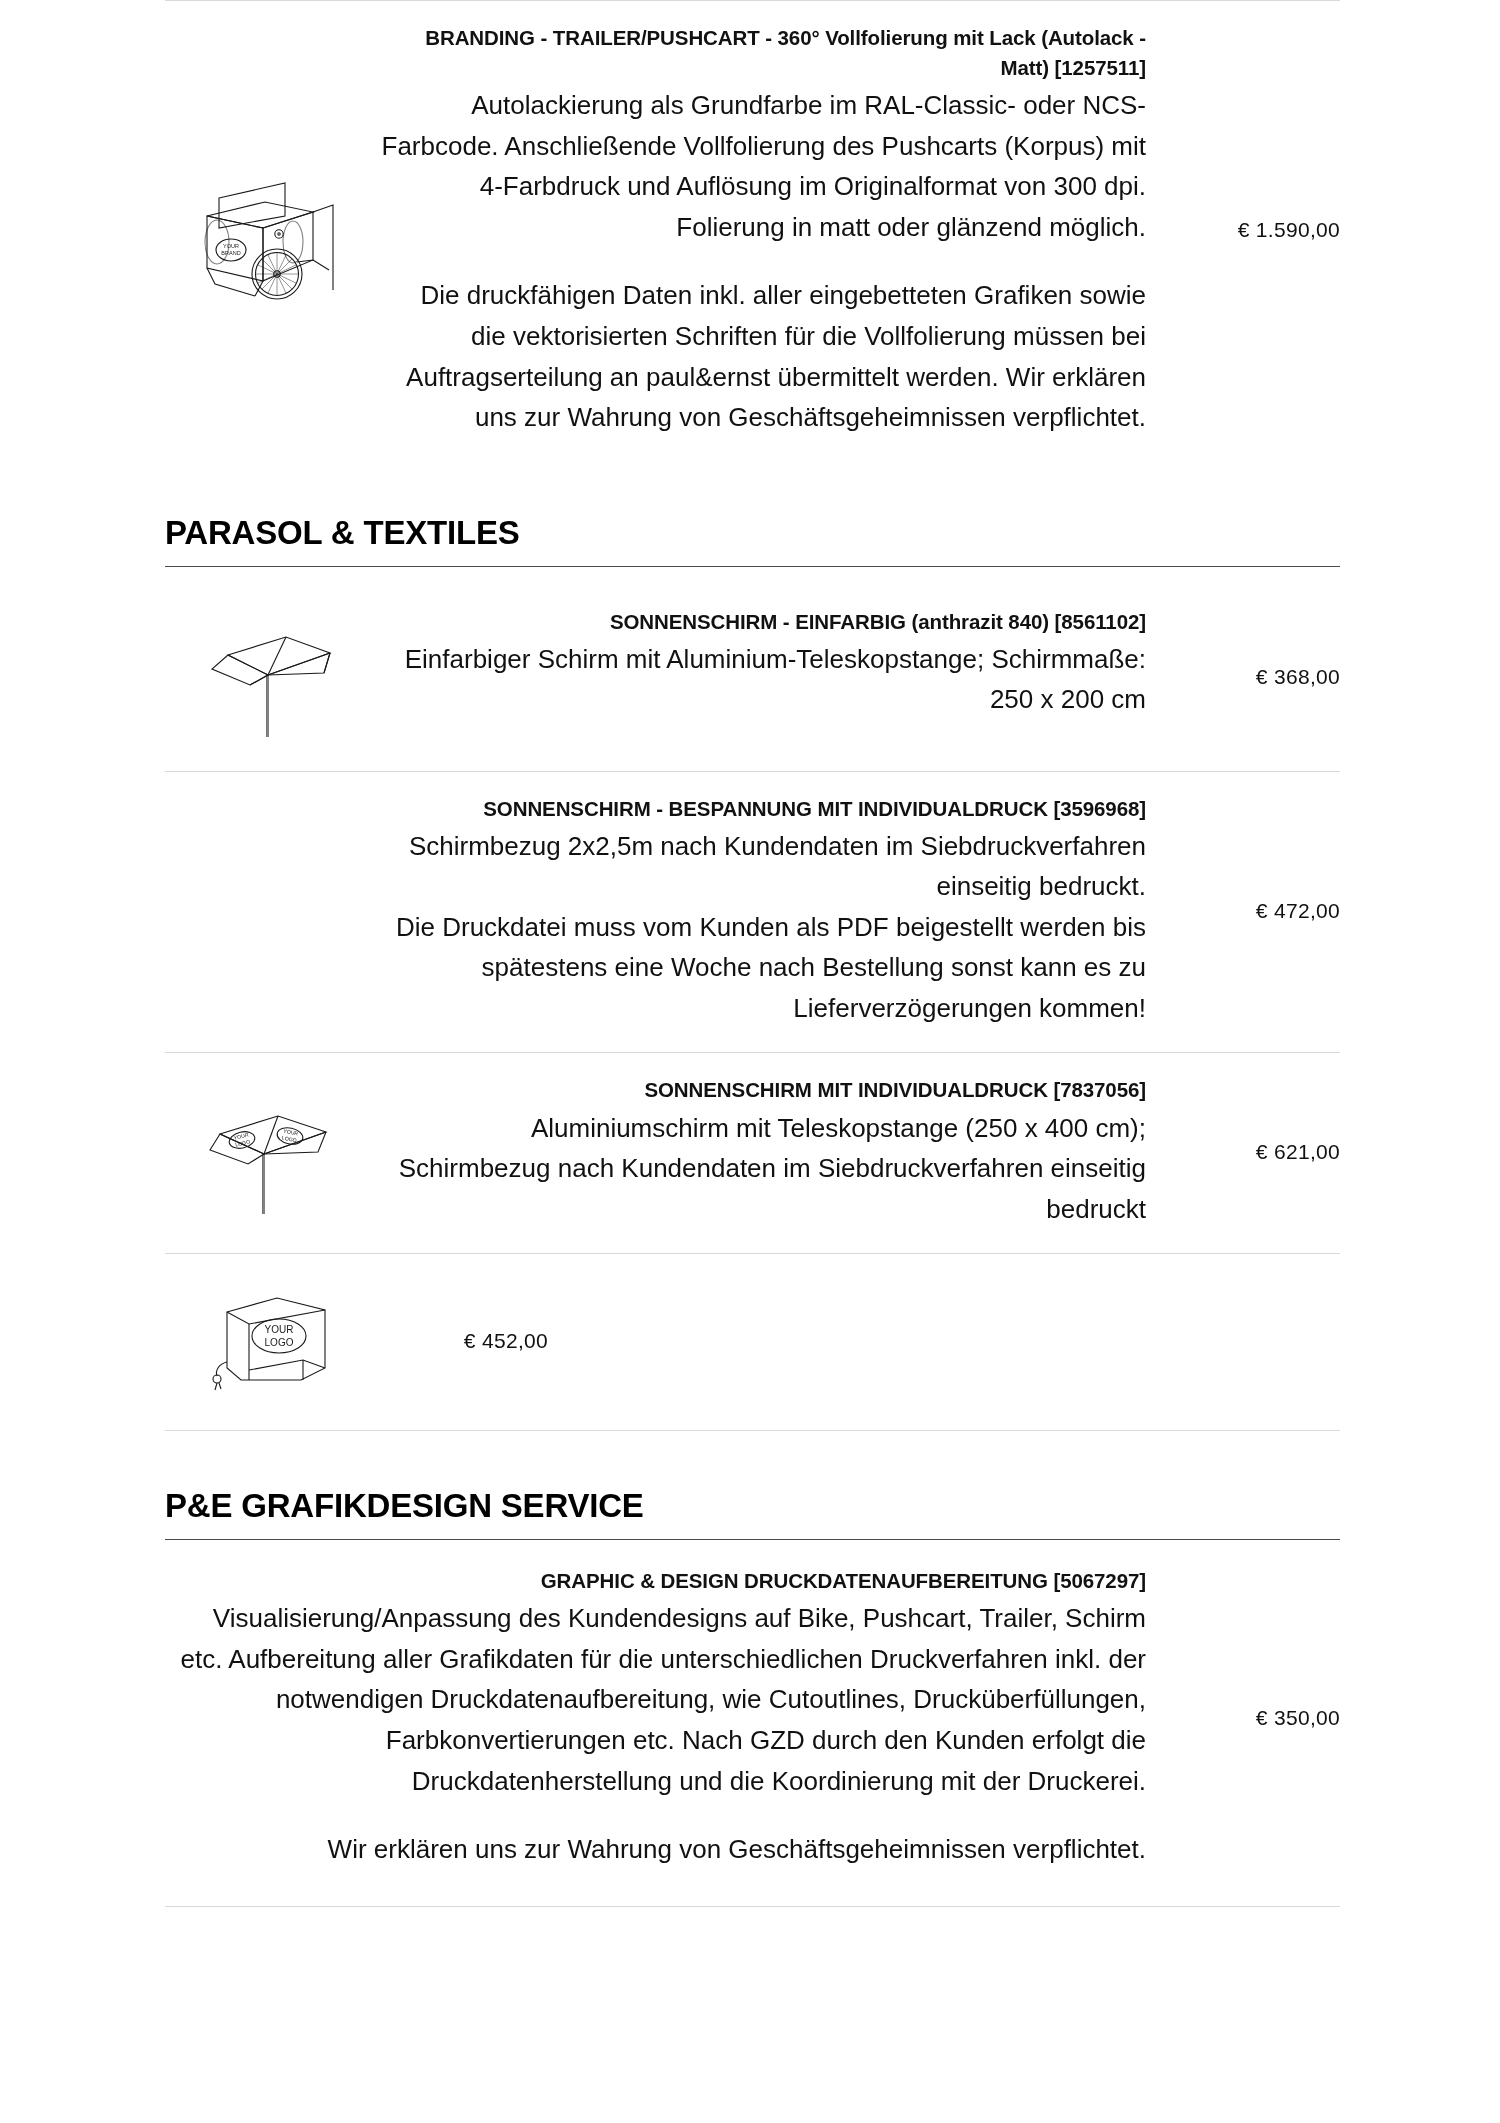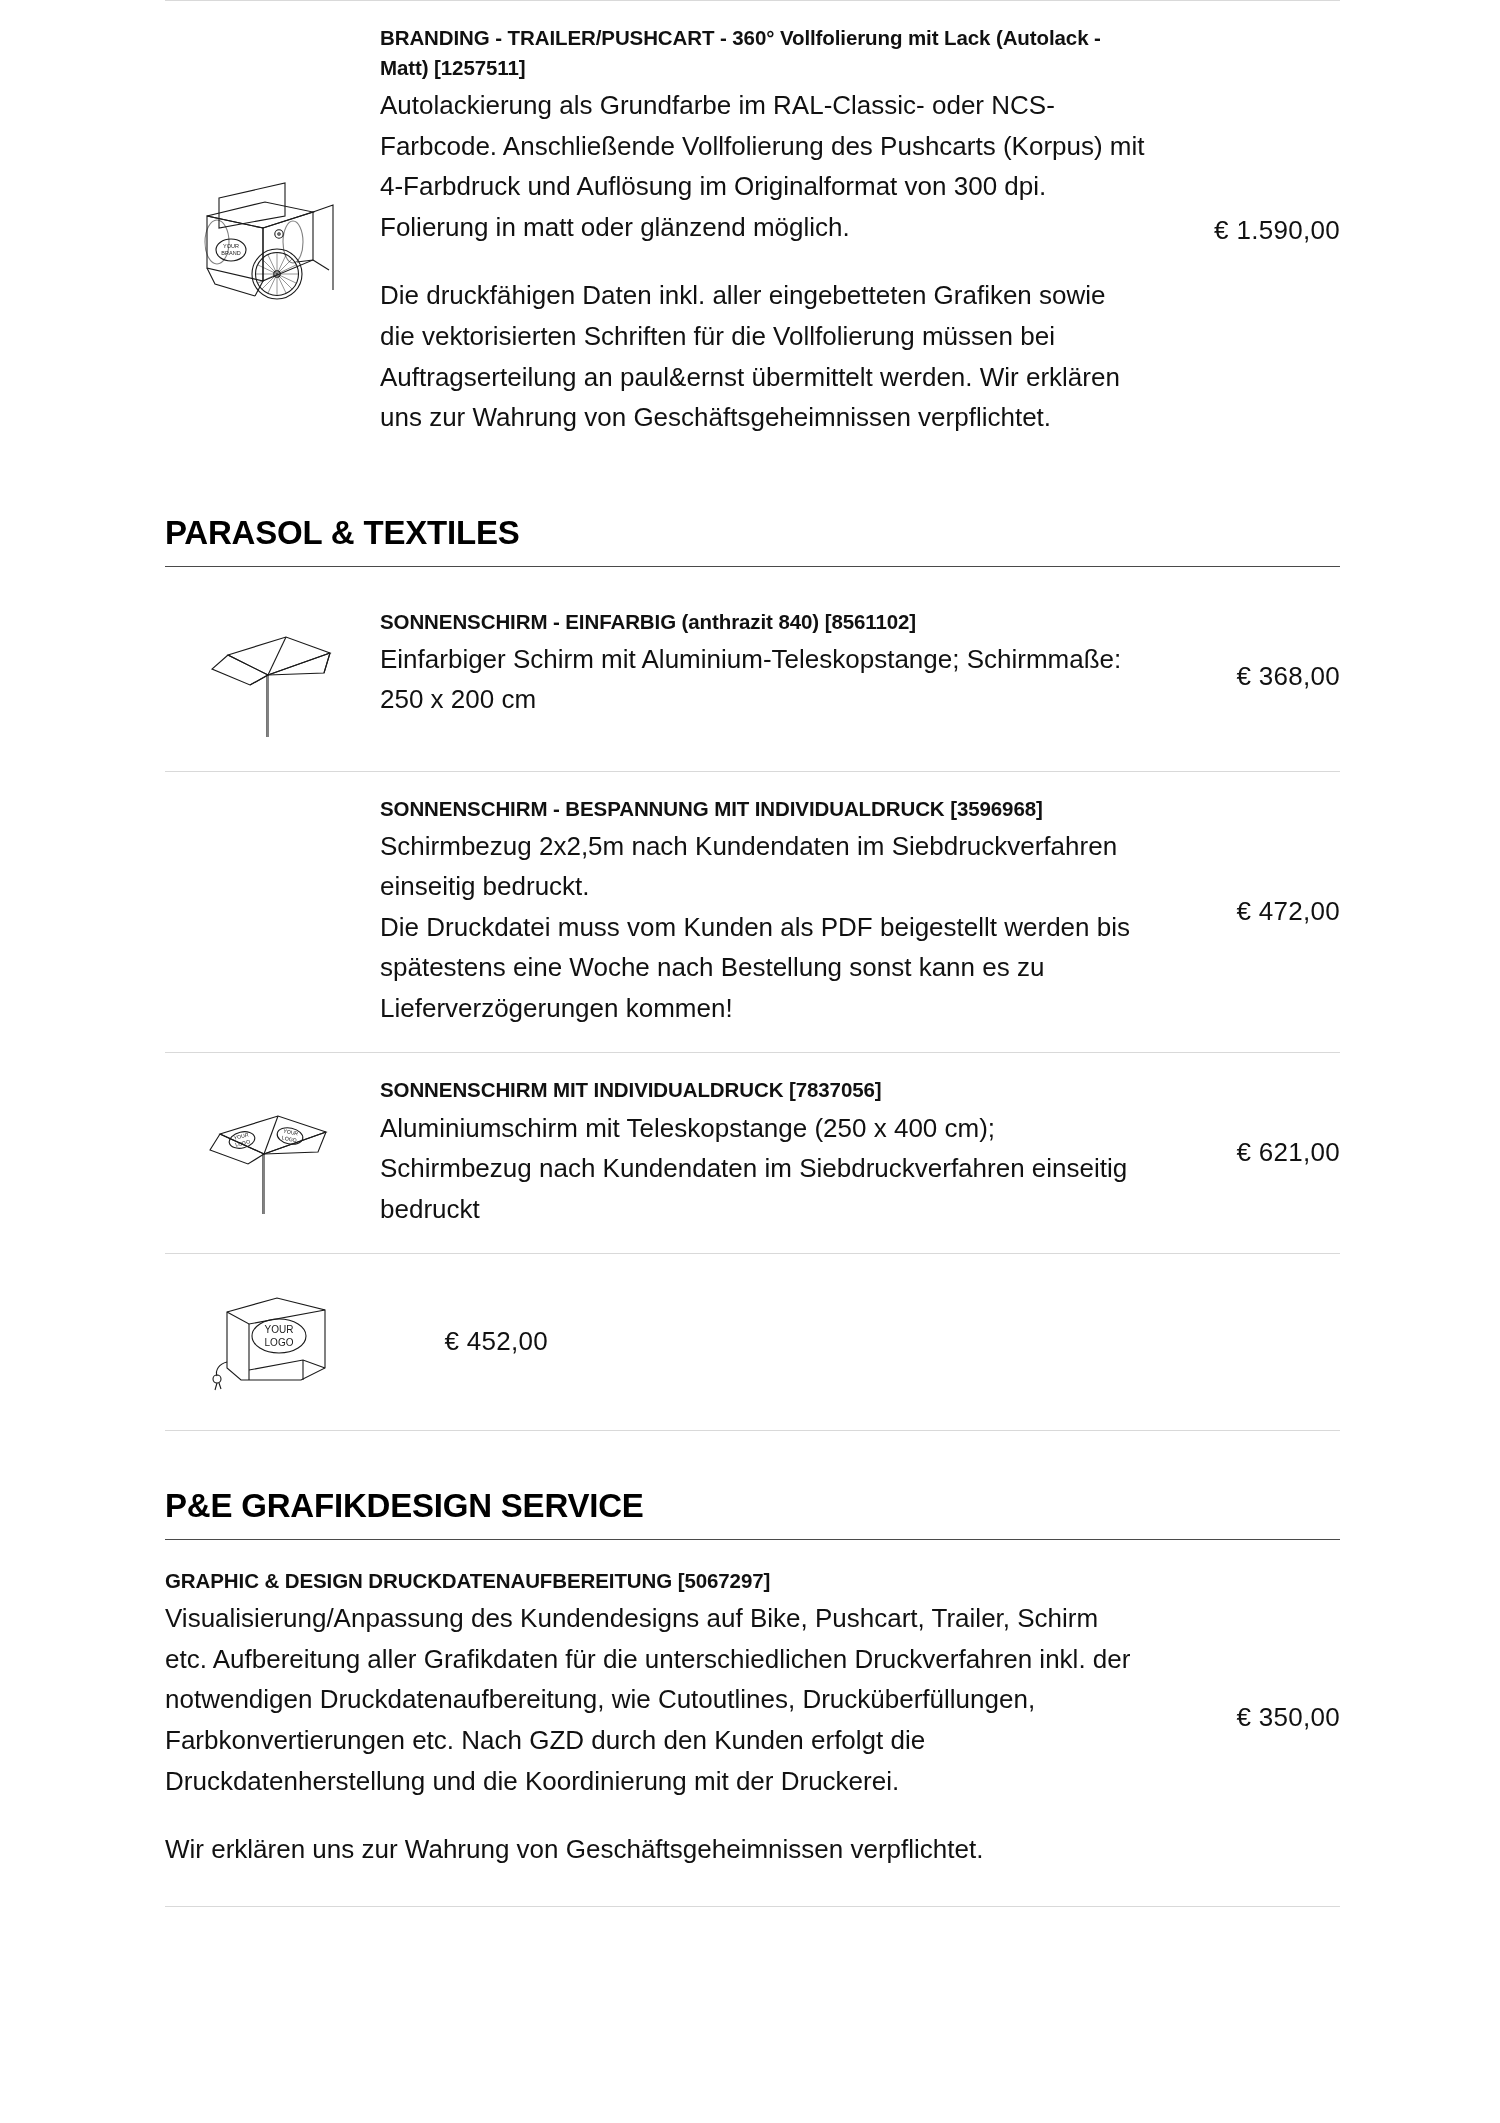--- a/index.html
+++ b/index.html
@@ -43,27 +43,28 @@
     flex: 0 0 215px;
     display: flex;
     align-items: center;
     justify-content: center;
     align-self: center;
   }
   .col-text {
     flex: 1 1 auto;
     padding-right: 26px;
     min-width: 0;
+    text-align: right;
   }
   .col-price {
     width: 168px;
     flex: 0 0 168px;
     text-align: right;
     align-self: center;
-    font-size: 26px;
+    font-size: 21px;
     letter-spacing: .3px;
     white-space: nowrap;
     color: #111;
   }
 
   .item-title {
     font-weight: bold;
     font-size: 20.5px;
     line-height: 1.47;
     letter-spacing: -0.1px;

